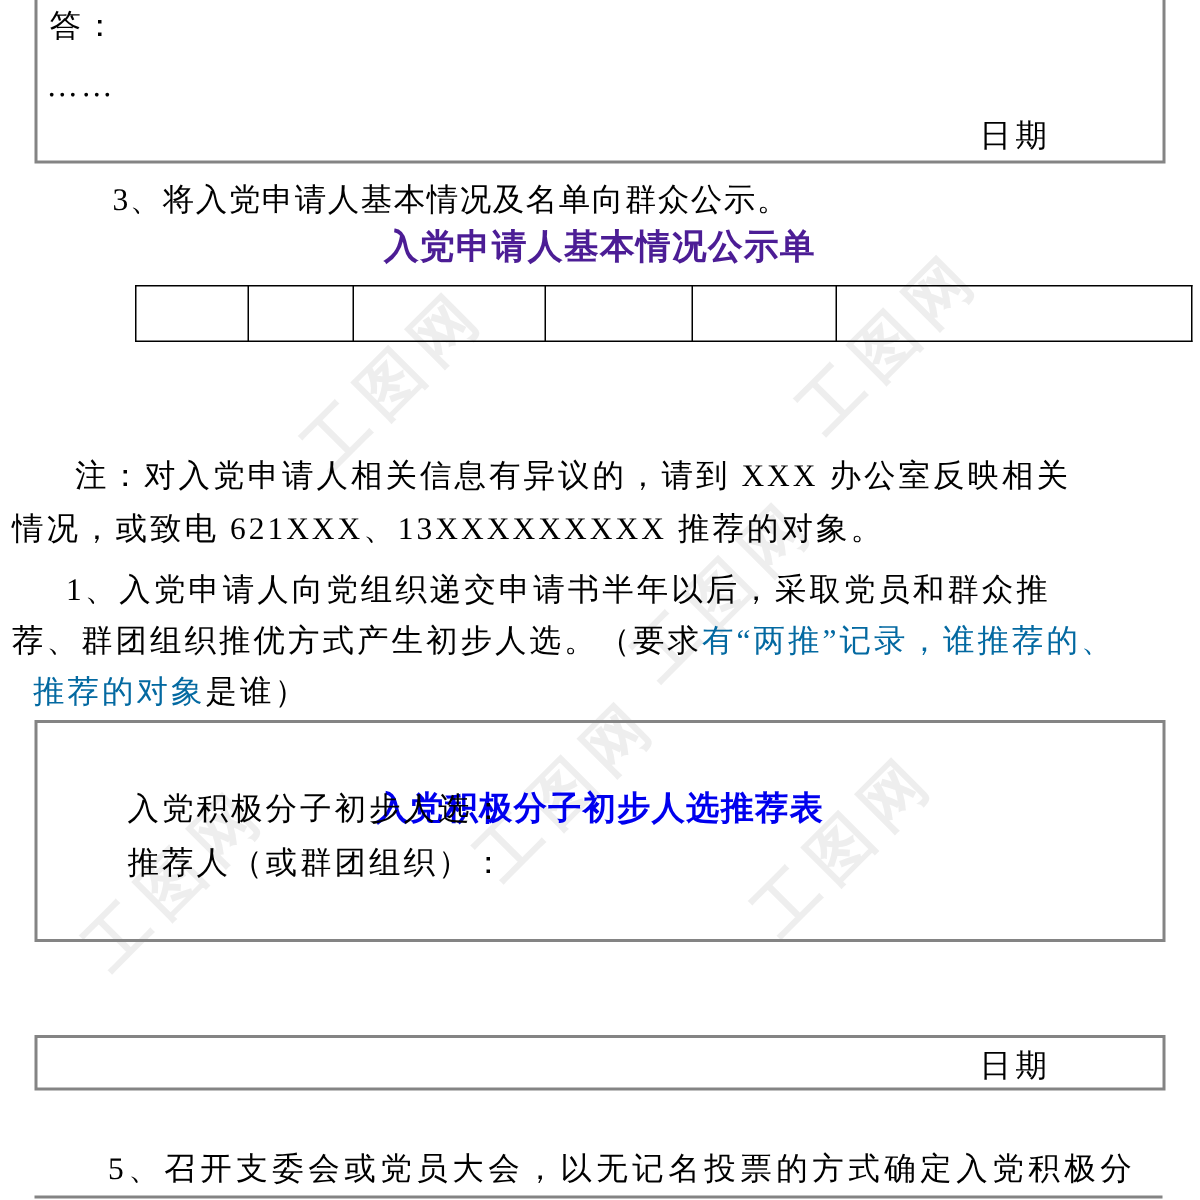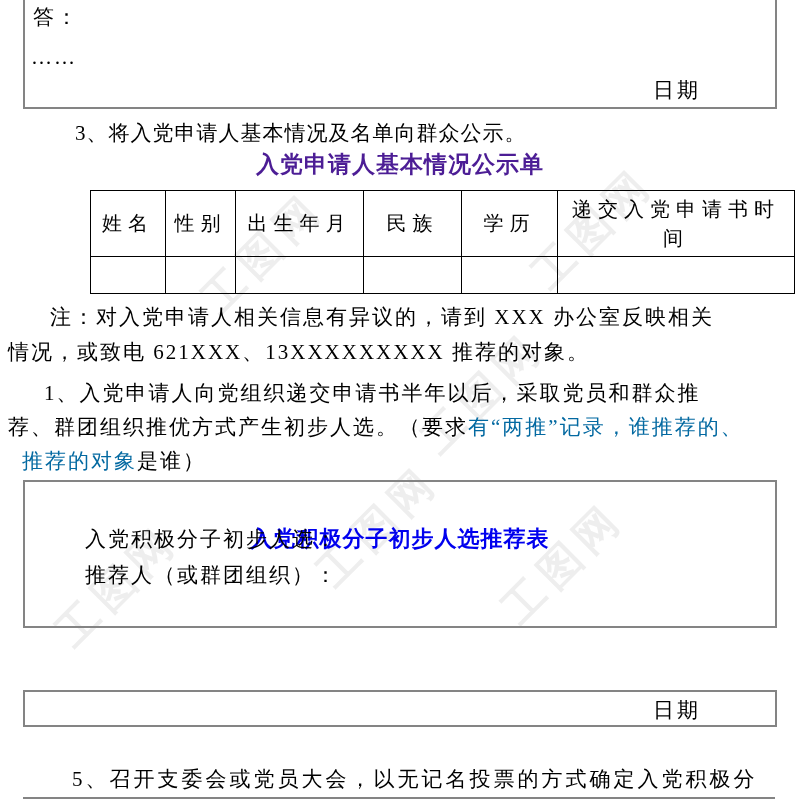--- a/index.html
+++ b/index.html
@@ -71,28 +71,20 @@
   <div class="line" style="left:6px;top:56px;">……</div>
   <div class="right-label" style="top:88px;">日期</div>
 </div>
 
 <div class="line" style="left:75px;top:120px;letter-spacing:1px;text-align:center;">3、将入党申请人基本情况及名单向群众公示。</div>
 
 <div class="page-title" style="top:149px;">入党申请人基本情况公示单</div>
 
 <table class="pub">
   <tbody>
-      <tr class="hdr">
-    <td class="c0">姓名</td>
-    <td class="c1">性别</td>
-    <td class="c2">出生年月</td>
-    <td class="c3">民族</td>
-    <td class="c4">学历</td>
-    <td class="c5">递交入党申请书时间</td>
-  </tr>
   <tr class="body-row">
     <td class="c0"></td>
     <td class="c1"></td>
     <td class="c2"></td>
     <td class="c3"></td>
     <td class="c4"></td>
     <td class="c5"></td>
   </tr>
 </tbody>
   </table>

